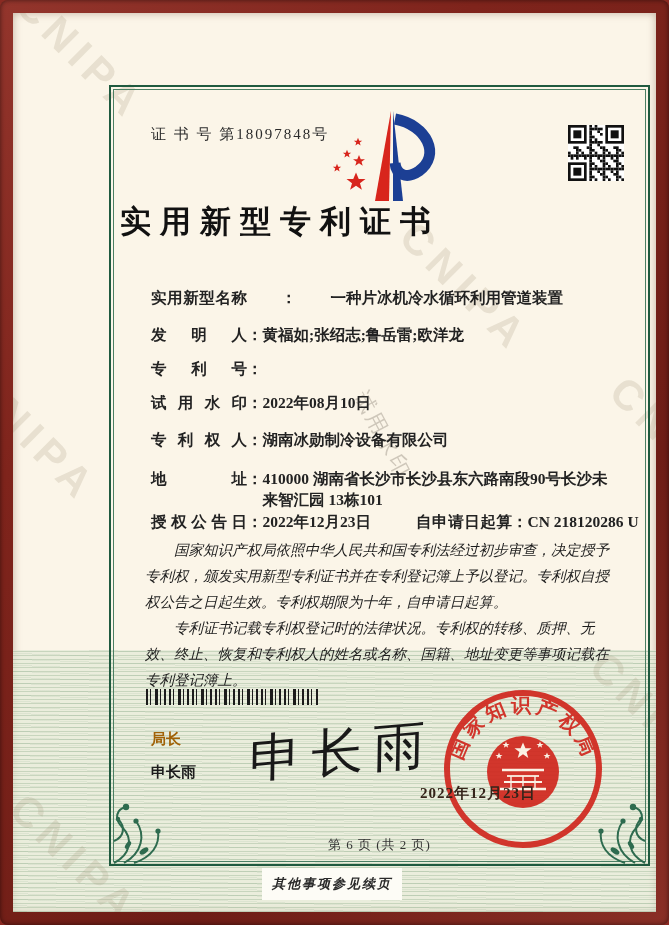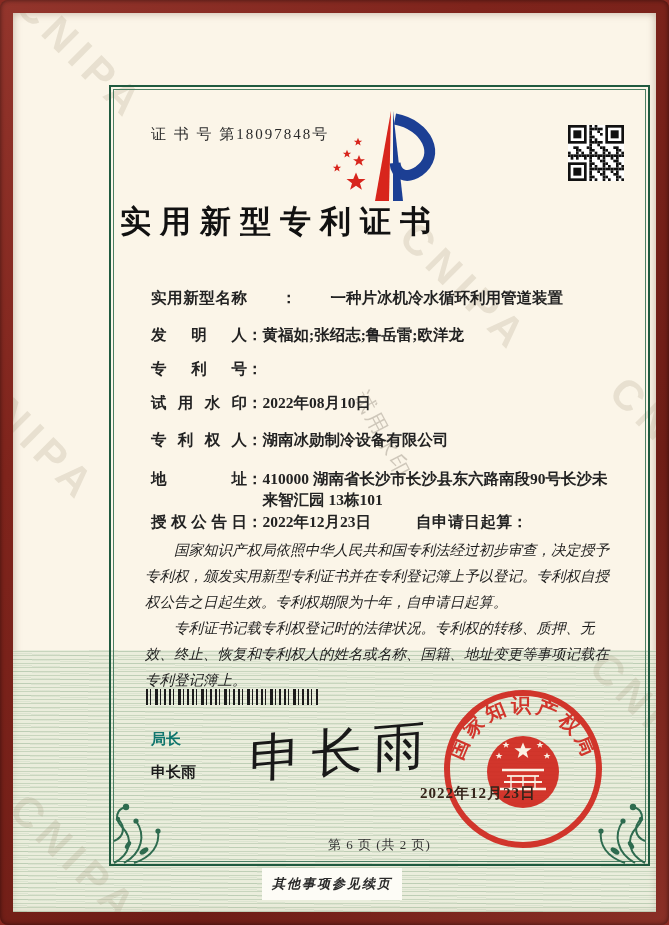--- a/index.html
+++ b/index.html
@@ -72,21 +72,21 @@
   .barcode{
     position:absolute;left:35px;top:602px;width:172px;height:16px;
     background:repeating-linear-gradient(90deg,
       #1c1c1c 0 2px,transparent 2px 4px,
       #1c1c1c 4px 5px,transparent 5px 9px,
       #1c1c1c 9px 12px,transparent 12px 14px,
       #1c1c1c 14px 15px,transparent 15px 18px,
       #1c1c1c 18px 20px,transparent 20px 23px);
   }
   
-  .sig-title{position:absolute;left:40px;top:643px;font-size:15px;font-weight:bold;color:#0f766e;font-family:"Liberation Sans","DejaVu Sans",sans-serif;}
+  .sig-title{position:absolute;left:40px;top:643px;font-size:15px;font-weight:bold;color:#a16207;font-family:"Liberation Sans","DejaVu Sans",sans-serif;}
   .sig-name{position:absolute;left:40px;top:676px;font-size:15px;font-weight:bold;color:#1c1c1c;font-family:"Liberation Sans","DejaVu Sans",sans-serif;}
   .sig-script{
     position:absolute;left:138px;top:628px;width:240px;
     font-size:52px;color:#191919;letter-spacing:10px;white-space:nowrap;
     transform:rotate(-5deg) skewX(-6deg);
   }
   
   .seal{position:absolute;left:327px;top:597px;width:170px;height:170px;opacity:.92;}
   .seal-date{
     position:absolute;left:330px;top:699px;width:166px;text-align:center;
@@ -312,20 +312,21 @@
         <span class="colon">：</span>
       <span class="val">410000 湖南省长沙市长沙县东六路南段90号长沙未来智汇园 13栋101</span>
     </div>
     <div class="row" style="top:424px;">
       <span class="lbl">授权公告日</span>
         <span class="colon">：</span>
       <span class="val">2022年12月23日</span>
       <span class="grant-right">
         <span class="lbl">自申请日起算</span>
           <span class="colon">：</span>
+        <span class="val">CN 218120286 U</span>
       </span>
     </div>
 
     <div class="body-text">
       <p>国家知识产权局依照中华人民共和国专利法经过初步审查，决定授予专利权，颁发实用新型专利证书并在专利登记簿上予以登记。专利权自授权公告之日起生效。专利权期限为十年，自申请日起算。</p>
       <p>专利证书记载专利权登记时的法律状况。专利权的转移、质押、无效、终止、恢复和专利权人的姓名或名称、国籍、地址变更等事项记载在专利登记簿上。</p>
     </div>
 
     <div class="barcode"></div>
 

